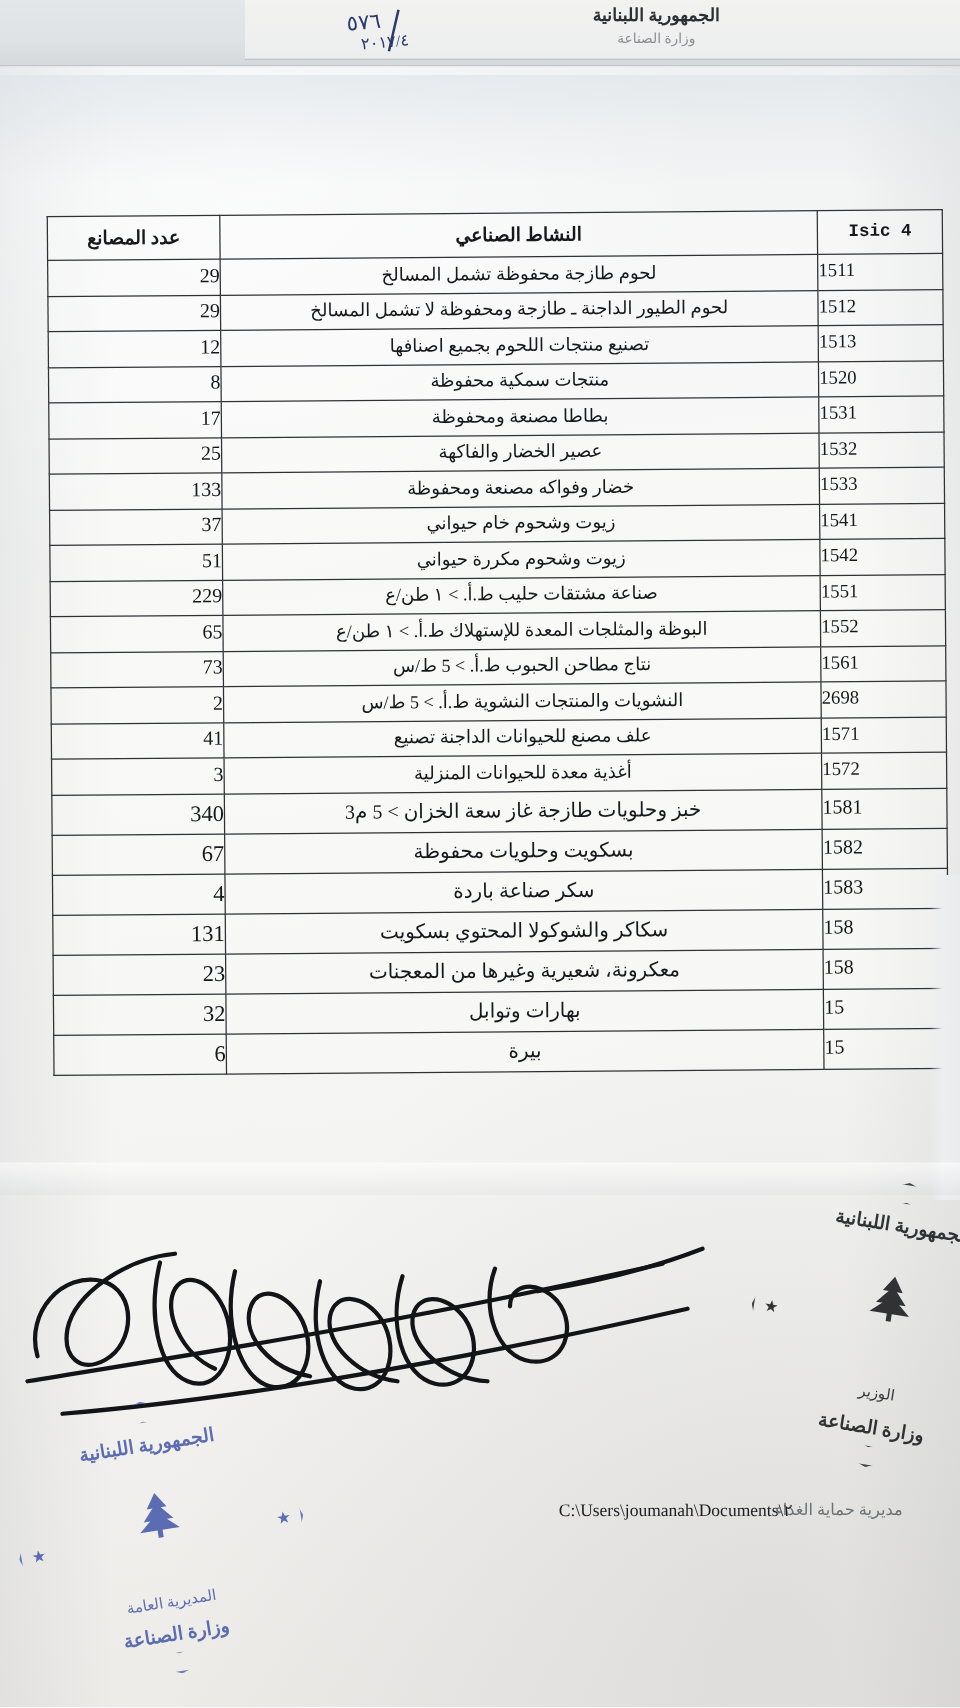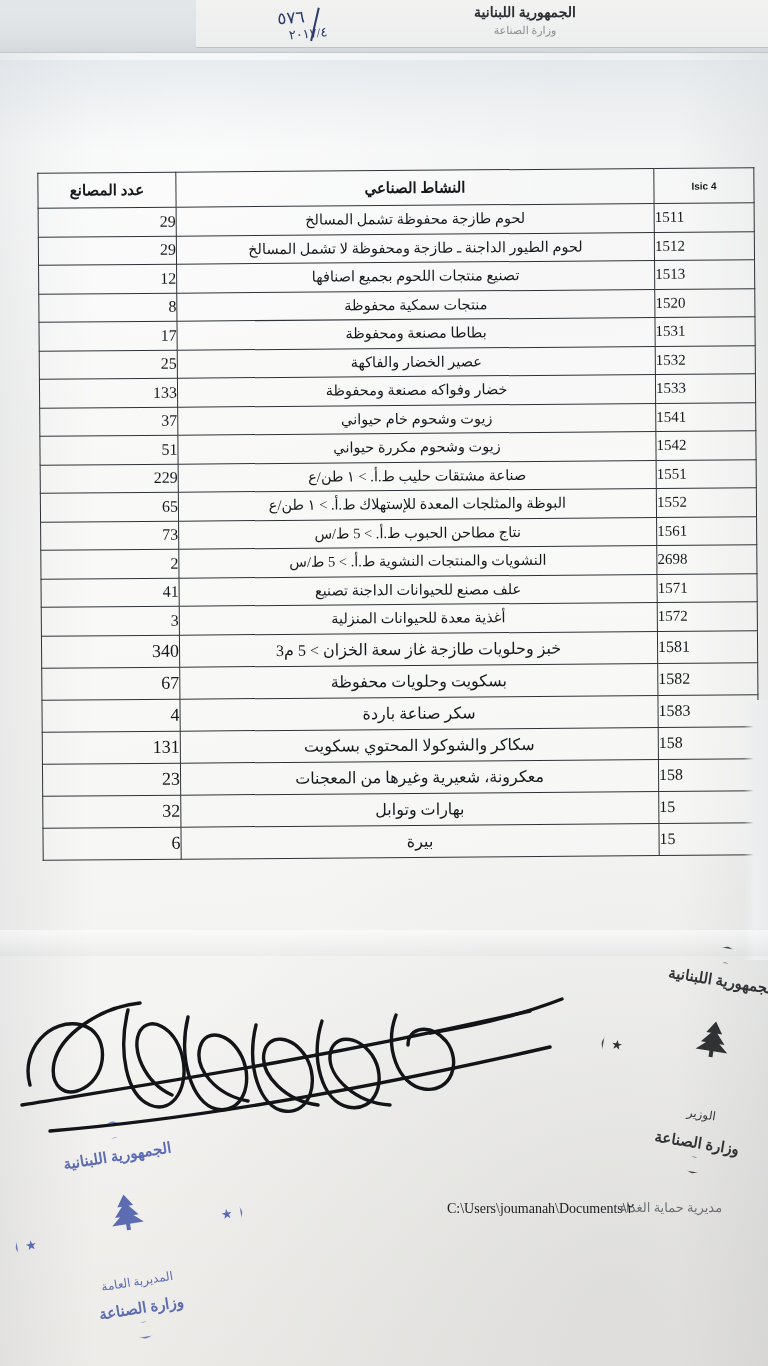--- a/index.html
+++ b/index.html
@@ -137,21 +137,21 @@
 
   thead th {
     height: 34px;
     font-size: 15px;
     font-weight: bold;
     text-align: center;
     vertical-align: middle;
   }
   thead th.hcount { font-size: 15px; }
   thead th.hact   { font-size: 15px; }
-  thead th.hisic  { font-size: 10px; font-family: Liberation Sans, sans-serif; }
+  thead th.hisic  { font-size: 14px; font-family: Liberation Mono, monospace; }
 
   tbody td {
     height: 27.5px;
     vertical-align: middle;
   }
   td.count {
     text-align: right;
     padding-right: 12px;
     font-size: 16px;
     font-family: "Liberation Sans", sans-serif;

